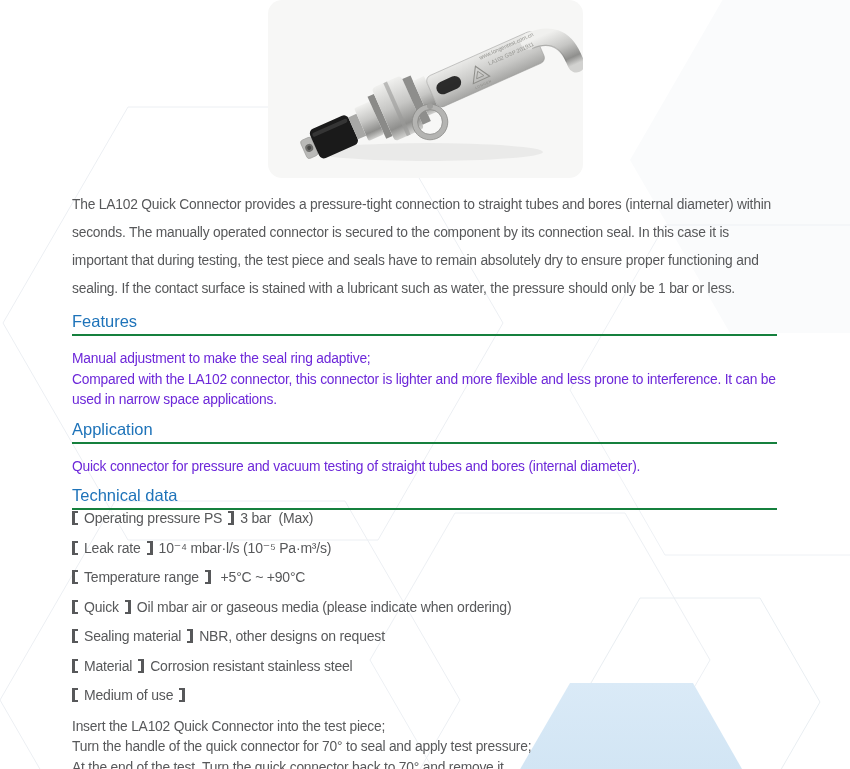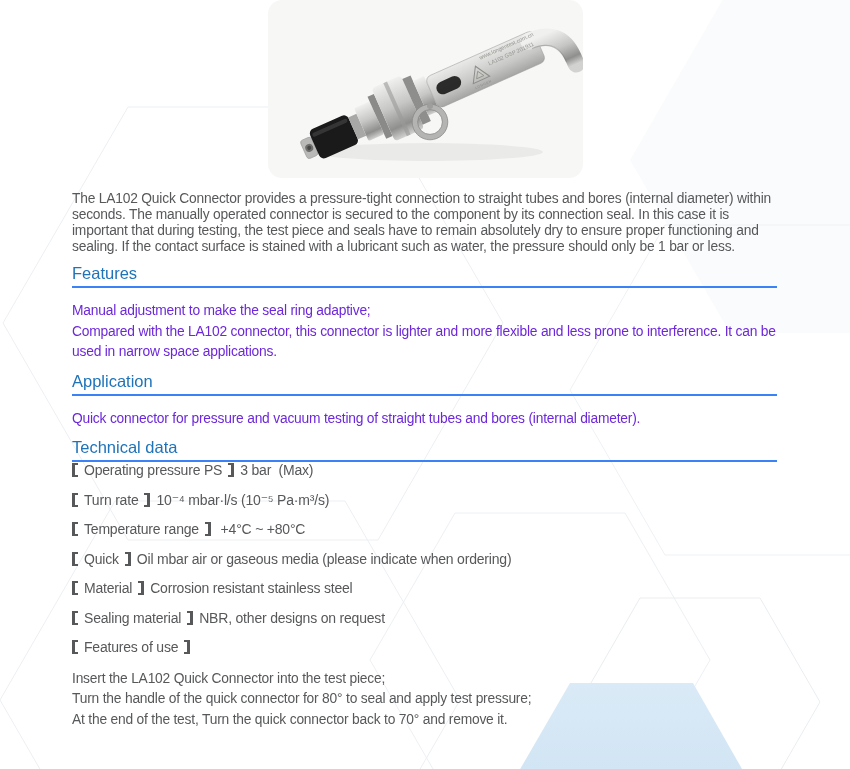--- a/index.html
+++ b/index.html
@@ -17,26 +17,26 @@
   
   .content { position:relative; z-index:1; }
   .photo-wrap { display:flex; justify-content:center; }
   .photo-box {
     width:315px; height:178px; background:#f7f7f6;
     border-radius:14px; overflow:hidden;
   }
   .text-col { width:705px; margin-left:72px; }
 
   .intro-text {
-    margin-top:13px; font-size:13.8px; line-height:16px;
+    margin-top:13px; font-size:13.8px; line-height:28px;
     letter-spacing:-0.2px; color:#57585a;
   }
   .section-heading {
     margin-top:8px; font-size:16.5px; font-weight:400; line-height:20px;
-    color:#1e73b9; border-bottom:2px solid #3b82f6; padding-bottom:3px;
+    color:#1e73b9; border-bottom:2px solid #15803d; padding-bottom:3px;
     letter-spacing:0;
   }
   .body-text {
     margin-top:13px; font-size:13.8px; line-height:20.6px;
     letter-spacing:-0.2px; color:#6d28d9;
   }
   .tech-list { margin-top:0; }
   .tech-row { margin-bottom:12.5px; font-size:14px; line-height:17px; letter-spacing:-0.2px; white-space:nowrap; }
   .lbk, .rbk {
     display:inline-block; width:6px; height:14px; vertical-align:-2px;
@@ -138,40 +138,40 @@
       <h2 class="section-heading">Application</h2>
       <p class="body-text">Quick connector for pressure and vacuum testing of straight tubes and bores (internal diameter).</p>
 
       <h2 class="section-heading">Technical data</h2>
 
       <div class="tech-list">
         <div class="tech-row">
           <span class="lbk"></span><span>Operating pressure PS</span><span class="rbk"></span><span class="tech-value">3 bar  (Max)</span>
         </div>
         <div class="tech-row">
-          <span class="lbk"></span><span>Turn rate</span><span class="rbk"></span><span class="tech-value">10⁻⁴ mbar·l/s (10⁻⁵ Pa·m³/s)</span>
+          <span class="lbk"></span><span>Leak rate</span><span class="rbk"></span><span class="tech-value">10⁻⁴ mbar·l/s (10⁻⁵ Pa·m³/s)</span>
         </div>
         <div class="tech-row">
-          <span class="lbk"></span><span>Temperature range</span><span class="rbk"></span><span class="tech-value"> +4°C ~ +80°C</span>
+          <span class="lbk"></span><span>Temperature range</span><span class="rbk"></span><span class="tech-value"> +5°C ~ +90°C</span>
         </div>
         <div class="tech-row">
           <span class="lbk"></span><span>Quick</span><span class="rbk"></span><span class="tech-value">Oil mbar air or gaseous media (please indicate when ordering)</span>
         </div>
         <div class="tech-row">
+          <span class="lbk"></span><span>Sealing material</span><span class="rbk"></span><span class="tech-value">NBR, other designs on request</span>
+        </div>
+        <div class="tech-row">
           <span class="lbk"></span><span>Material</span><span class="rbk"></span><span class="tech-value">Corrosion resistant stainless steel</span>
         </div>
         <div class="tech-row">
-          <span class="lbk"></span><span>Sealing material</span><span class="rbk"></span><span class="tech-value">NBR, other designs on request</span>
-        </div>
-        <div class="tech-row">
-          <span class="lbk"></span><span>Features of use</span><span class="rbk"></span><span class="tech-value"></span>
+          <span class="lbk"></span><span>Medium of use</span><span class="rbk"></span><span class="tech-value"></span>
         </div>
       </div>
 
       <p class="example-text">
         <span>Insert the LA102 Quick Connector into the test piece;</span><br>
-        <span>Turn the handle of the quick connector for 80° to seal and apply test pressure;</span><br>
+        <span>Turn the handle of the quick connector for 70° to seal and apply test pressure;</span><br>
         <span>At the end of the test, Turn the quick connector back to 70° and remove it.</span>
       </p>
 
     </div>
   </div>
 </div>
 
 </body></html>

